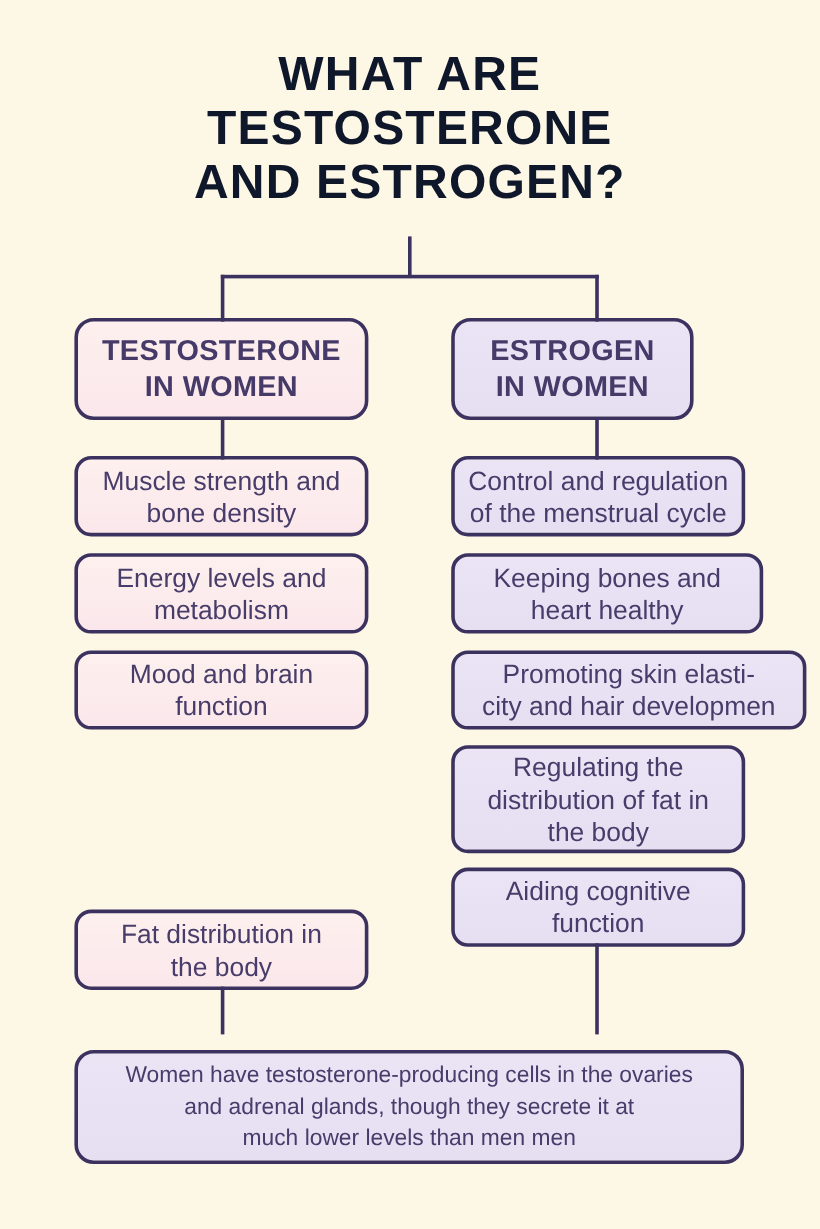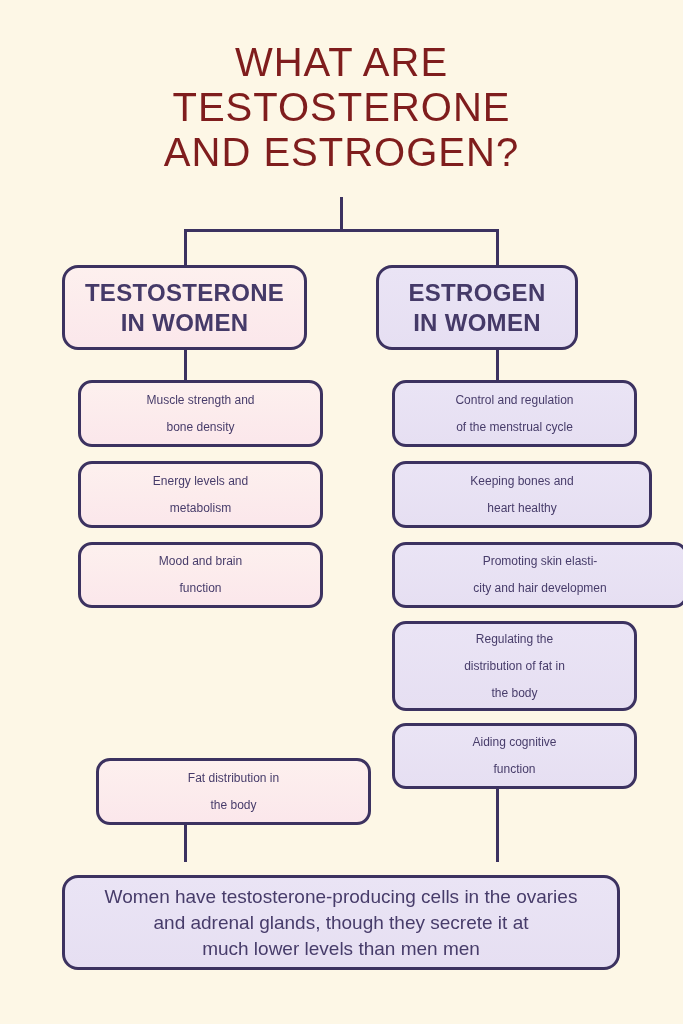--- a/index.html
+++ b/index.html
@@ -18,23 +18,23 @@
   }
   .title {
     position: absolute;
     left: 0;
     top: 40px;
     width: 683px;
     margin: 0;
     text-align: center;
     font-size: 40px;
     line-height: 45px;
-    font-weight: normal;
+    font-weight: bold;
     letter-spacing: 1px;
-    color: #7f1d1d;
+    color: #0f172a;
     white-space: pre-line;
   }
   .line {
     position: absolute;
     background: #3c3260;
     z-index: 1;
   }
   .line.v { width: 3px; }
   .line.h { height: 3px; }
   .box {
@@ -58,24 +58,23 @@
   .box.purple { background: linear-gradient(180deg, #eae4f5 0%, #e6dff2 100%); }
   .box.header {
     border-radius: 16px;
     font-weight: bold;
     font-size: 24px;
     line-height: 30px;
     color: #453a68;
     letter-spacing: 0.3px;
   }
   .box.item {
-    font-size: 12px;
+    font-size: 22px;
     line-height: 27px;
     color: #473c6a;
-    margin-left: 16px;
   }
   .box.footer {
     font-size: 19px;
     line-height: 26px;
     color: #473c6a;
     border-radius: 16px;
     margin-top: 16px;
   }
 </style>
 </head>
@@ -105,21 +104,21 @@
 bone density</span>
   </div>
   <div class="box pink item" style="left:62px;top:461px;width:245px;height:67px">
     <span>Energy levels and
 metabolism</span>
   </div>
   <div class="box pink item" style="left:62px;top:542px;width:245px;height:66px">
     <span>Mood and brain
 function</span>
   </div>
-  <div class="box pink item" style="left:80px;top:758px;width:275px;height:67px">
+  <div class="box pink item" style="left:62px;top:758px;width:245px;height:67px">
     <span>Fat distribution in
 the body</span>
   </div>
 
   <div class="box purple header" style="left:376px;top:265px;width:202px;height:85px">
     <span>ESTROGEN
 IN WOMEN</span>
   </div>
   <div class="box purple item" style="left:376px;top:380px;width:245px;height:67px">
     <span>Control and regulation

